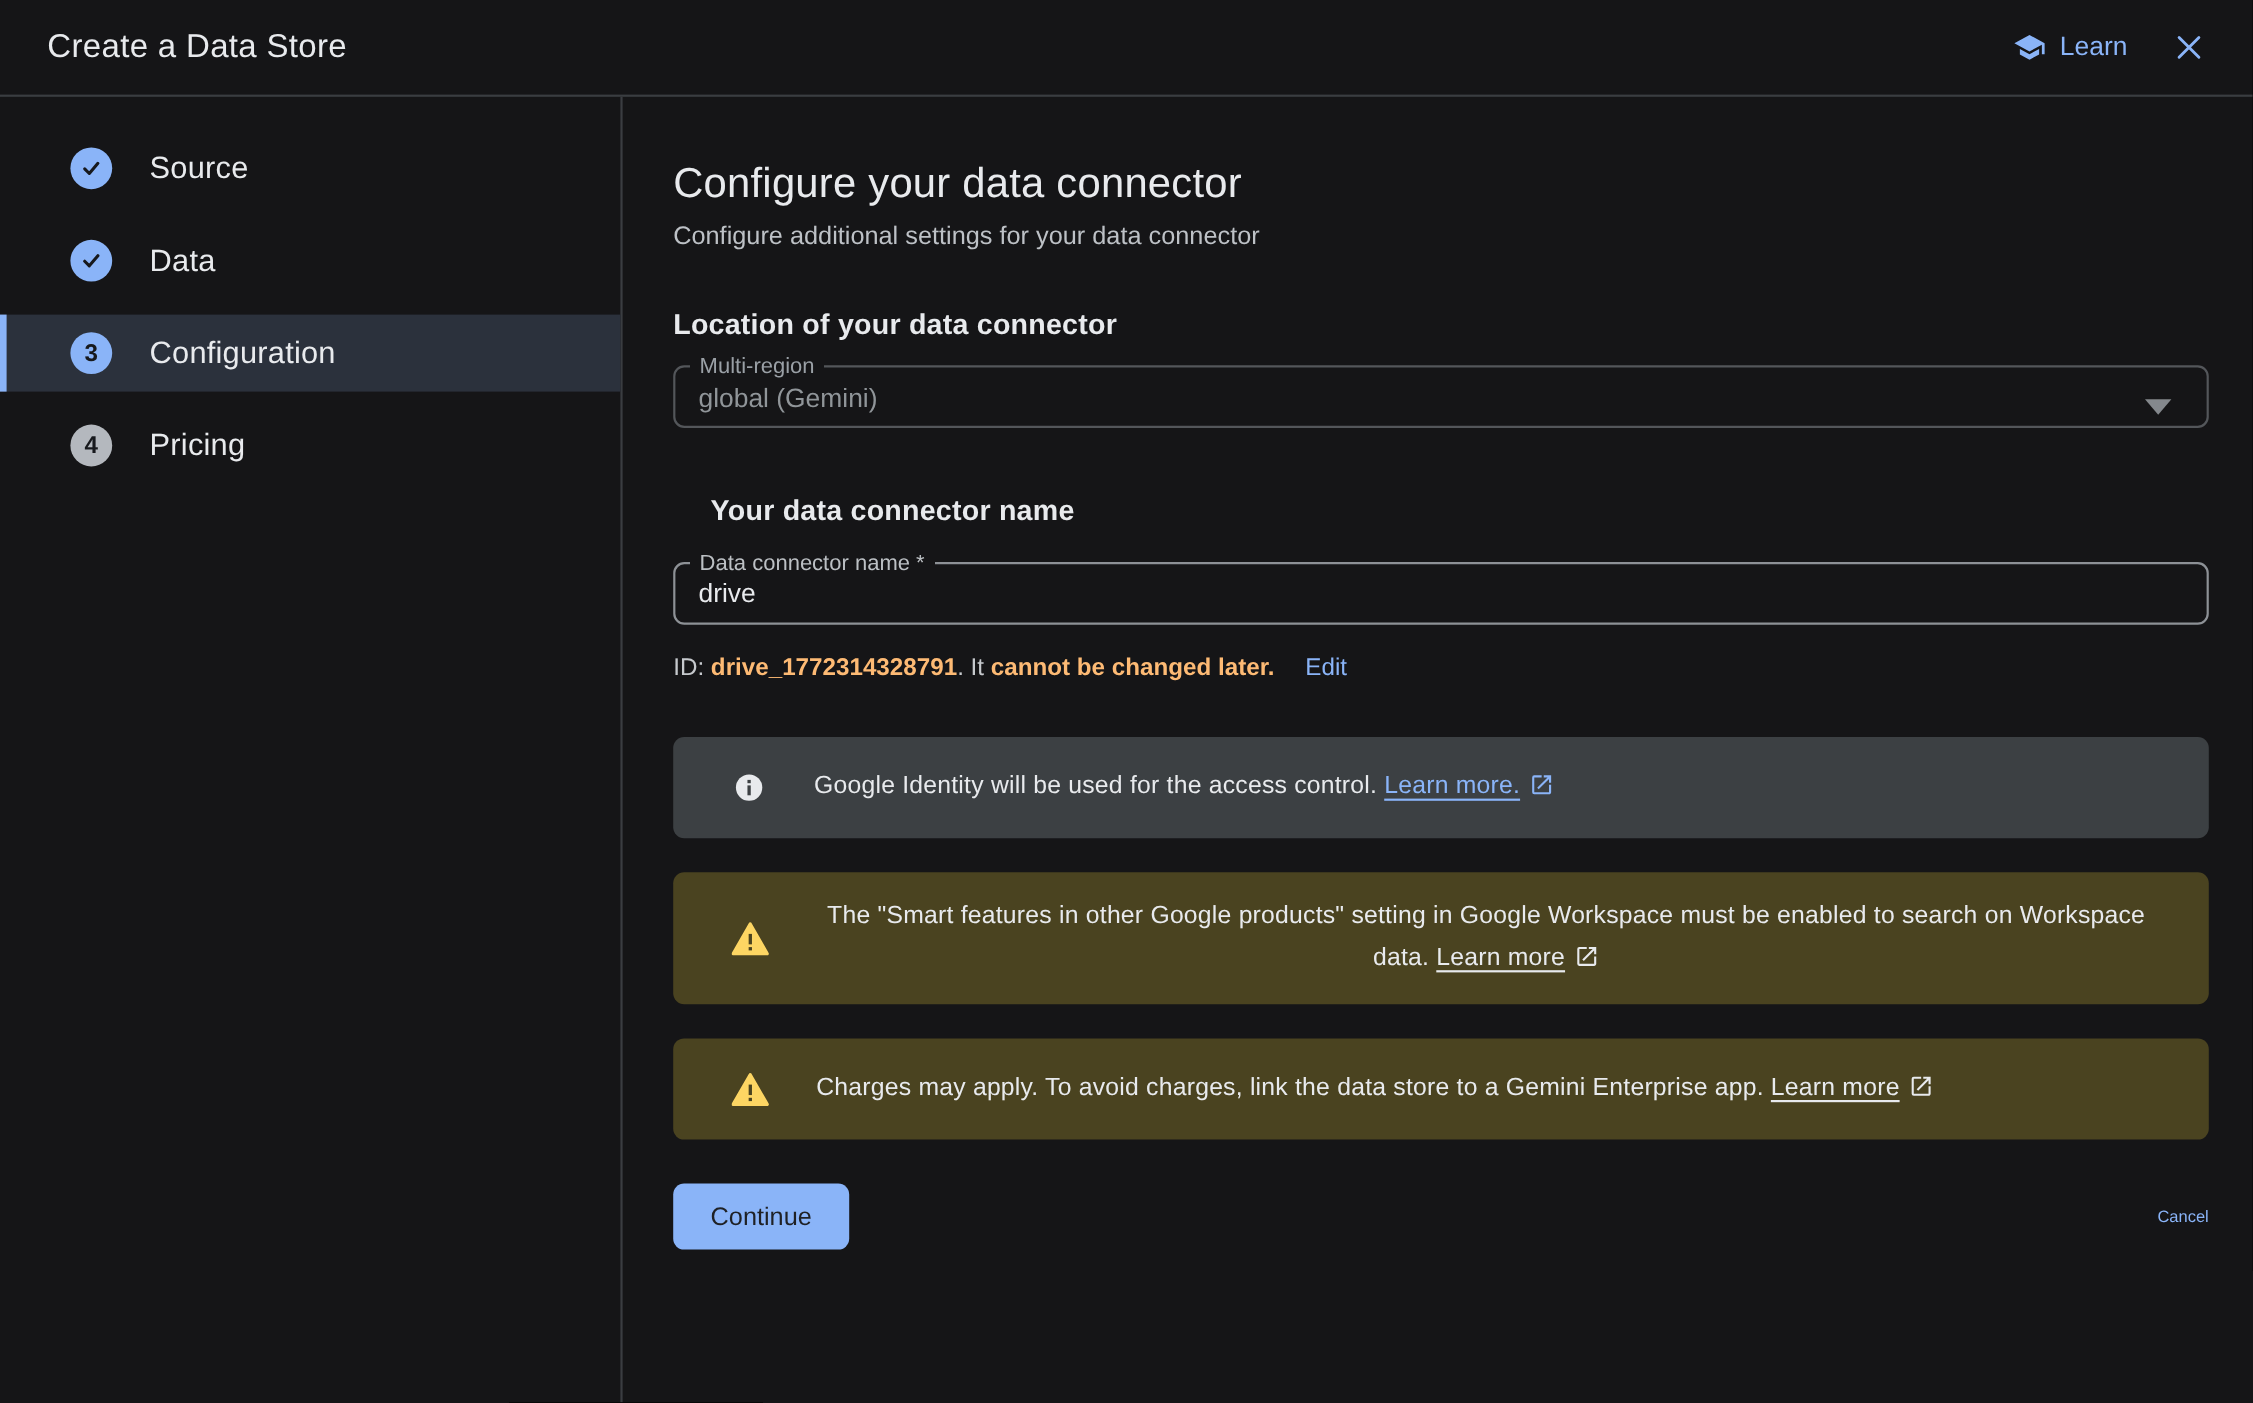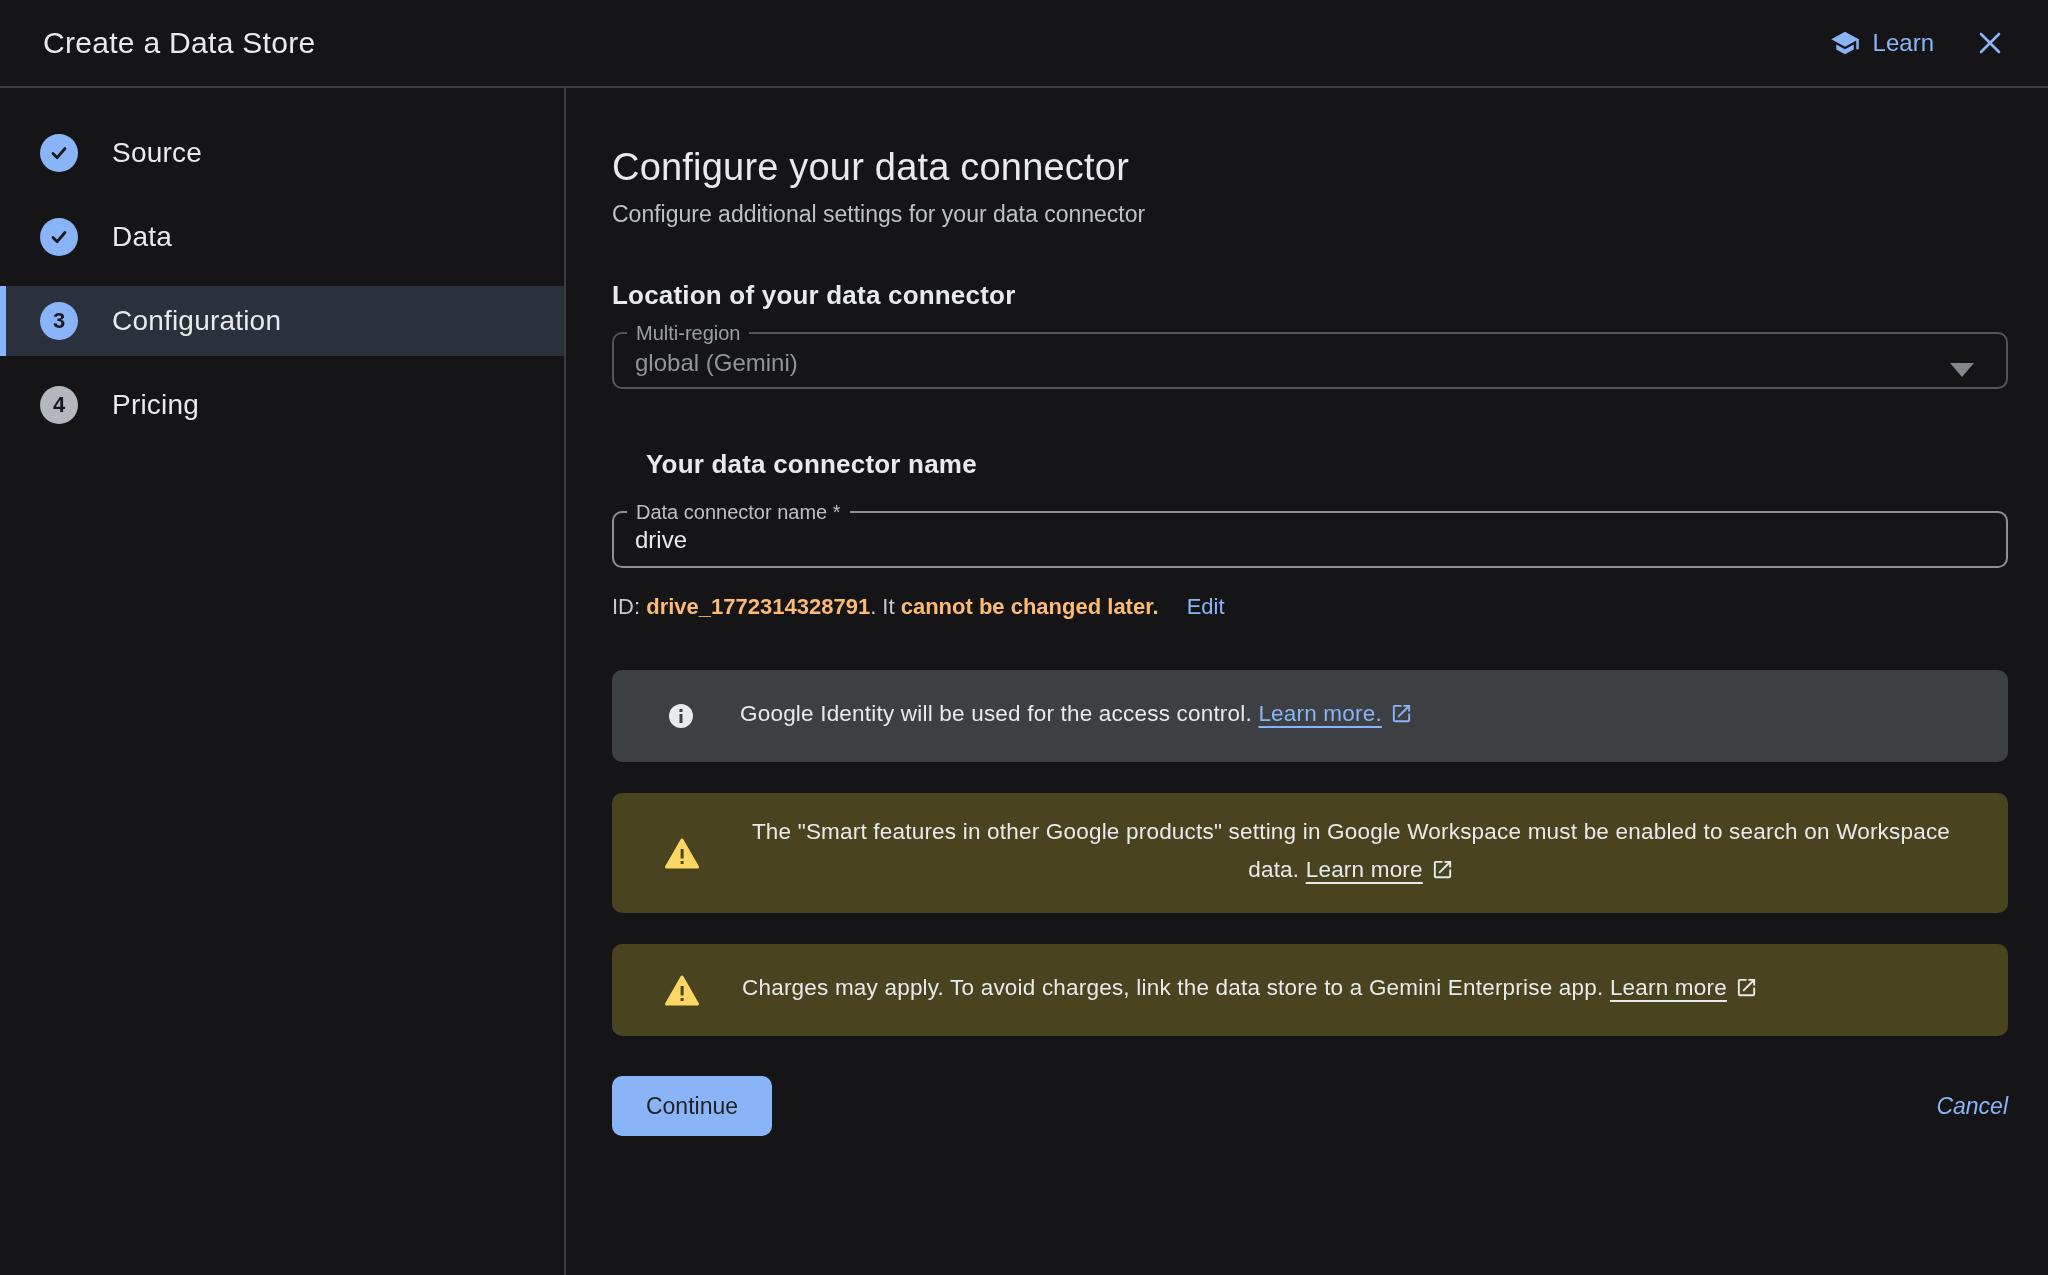--- a/index.html
+++ b/index.html
@@ -23,21 +23,21 @@
   
   .header{height:88px;display:flex;align-items:center;padding:0 42px 0 43px;border-bottom:2px solid var(--divider);}
   .header-title{font-size:30px;font-weight:400;color:var(--text-primary);letter-spacing:.3px;}
   .header-right{margin-left:auto;display:flex;align-items:center;gap:40px;}
   .learn-btn{display:flex;align-items:center;gap:13px;color:var(--accent);font-size:24px;font-weight:500;cursor:pointer;background:none;border:none;font-family:inherit;}
   .close-btn{background:none;border:none;cursor:pointer;display:flex;align-items:center;color:var(--accent);}
 
   
   .body{display:flex;height:1187px;}
   .sidebar{width:566px;border-right:2px solid var(--divider);padding-top:30px;flex-shrink:0;}
-  .step{height:70px;margin-bottom:14px;display:flex;align-items:center;padding-left:40px;position:relative;cursor:pointer;}
+  .step{height:70px;margin-bottom:14px;display:flex;align-items:center;padding-left:64px;position:relative;cursor:pointer;}
   .step.active{background:var(--active-row);}
   .step.active::before{content:"";position:absolute;left:0;top:0;bottom:0;width:6px;background:var(--accent);}
   .step-indicator{width:38px;height:38px;border-radius:50%;display:flex;align-items:center;justify-content:center;margin-right:34px;flex-shrink:0;}
   .step-indicator.completed,.step-indicator.active{background:var(--accent);}
   .step-indicator.upcoming{background:#b4b8be;}
   .step-number{font-size:22px;font-weight:700;color:#17191d;}
   .step-label{font-size:28px;color:var(--text-primary);letter-spacing:.2px;}
 
   .main{flex:1;padding:58px 40px 0 46px;}
   .main h1{font-size:38px;font-weight:400;color:var(--text-primary);letter-spacing:.2px;}
@@ -72,21 +72,21 @@
   .warn-banner.tall{min-height:110px;}
   .banner-link{text-decoration:underline;text-underline-offset:5px;cursor:pointer;}
   .info-link{color:var(--accent);}
   .warn-link{color:var(--text-primary);}
   .ext-icon{display:inline-block;vertical-align:-4px;margin-left:8px;}
 
   
   .actions{margin-top:40px;display:flex;align-items:center;justify-content:space-between;}
   .continue-btn{width:160px;height:60px;background:var(--accent);color:var(--on-accent);border:none;border-radius:10px;
     font-size:23px;font-weight:500;font-family:inherit;cursor:pointer;}
-  .cancel-btn{background:none;border:none;color:var(--accent);font-size:23px;font-weight:500;font-family:inherit;margin-left:38px;cursor:pointer;font-style:italic;}
+  .cancel-btn{background:none;border:none;color:var(--accent);font-size:15px;font-weight:500;font-family:inherit;margin-left:38px;cursor:pointer;}
 </style>
 </head>
 <body>
 
 <div class="screen">
 
   <div class="header">
     <div class="header-title">Create a Data Store</div>
     <div class="header-right">
       <button class="learn-btn">

